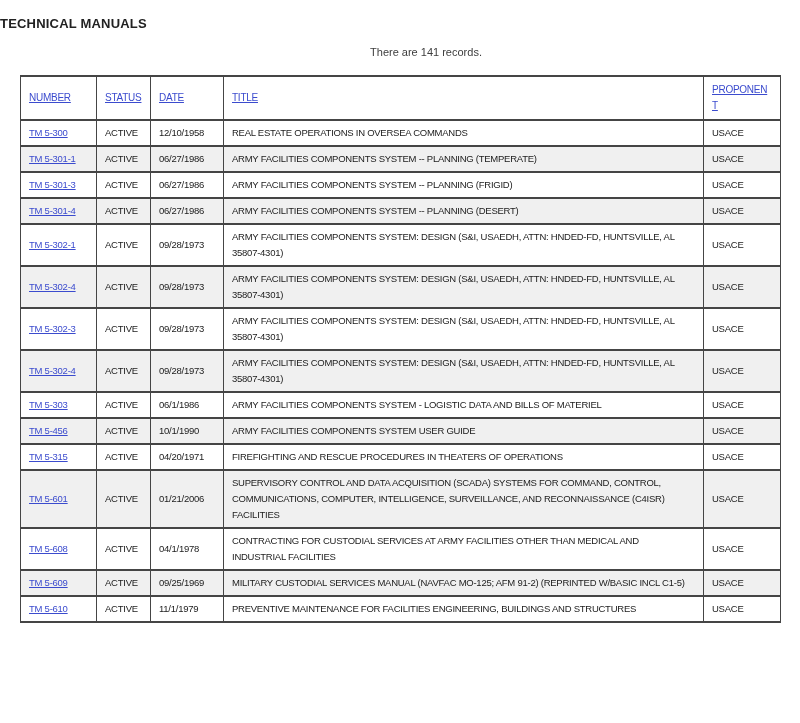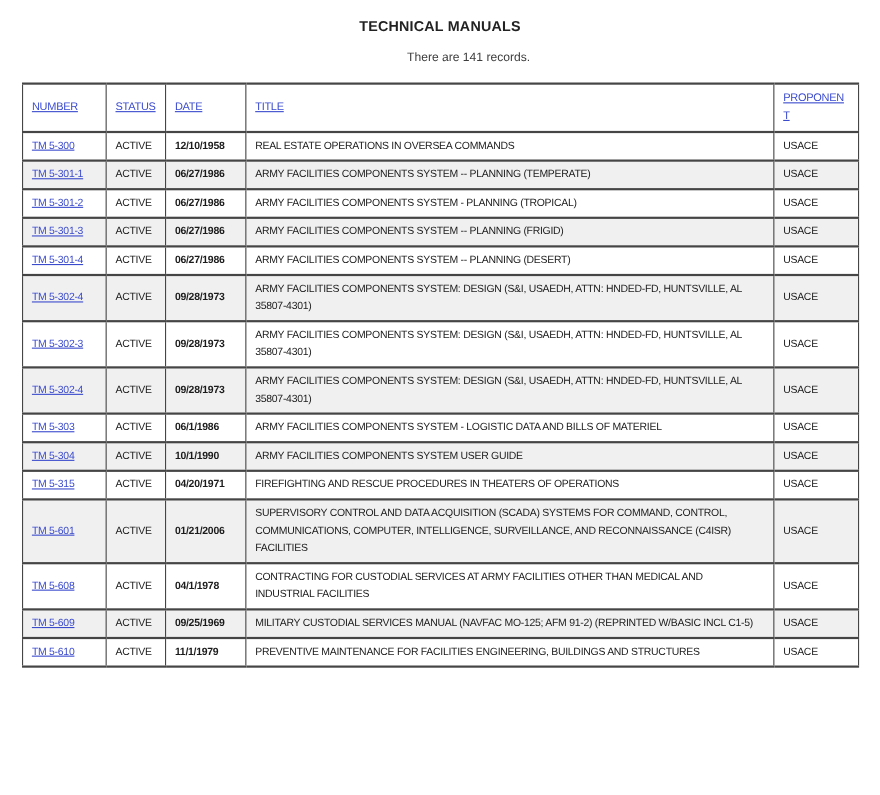--- a/index.html
+++ b/index.html
@@ -9,21 +9,21 @@
     --text:#1b1b1b;
   }
   html,body{margin:0;padding:0;}
   body{
     width:800px;height:723px;overflow:hidden;
     background:#ffffff;color:var(--text);
     font-family:"Liberation Sans", sans-serif;
   }
   .page-title{
     margin:16px 0 0 0;
-    text-align:center;
+    text-align:left;
     font-size:13px;font-weight:bold;color:#222222;
     letter-spacing:.2px;
   }
   .records-summary{
     margin:15px 0 0 4px;
     text-align:center;
     font-size:11px;color:#3d3d3d;padding-left:48px;
   }
   table.manuals{
     margin:17px 20px 0 20px;
@@ -49,21 +49,21 @@
     font-size:10px;
     background:#ffffff;
     padding:5px 8px;
   }
   th a, td a{
     color:var(--link);
     text-decoration:underline;
     cursor:pointer;
   }
   td.cell-number{white-space:nowrap;margin-left:45px;}
-  td.cell-date{white-space:nowrap;font-weight:bold;}
+  td.cell-date{white-space:nowrap;}
   tbody tr:nth-child(even){background:var(--stripe);}
   tbody tr:nth-child(odd){background:#ffffff;}
 </style>
 </head>
 <body>
 
 <h1 class="page-title">TECHNICAL MANUALS</h1>
 
 <p class="records-summary">There are 141 records.</p>
 
@@ -93,38 +93,38 @@
         <td class="cell-proponent">USACE</td>
       </tr>
       <tr>
         <td class="cell-number"><a>TM 5-301-1</a></td>
         <td class="cell-status">ACTIVE</td>
         <td class="cell-date">06/27/1986</td>
         <td class="cell-title">ARMY FACILITIES COMPONENTS SYSTEM -- PLANNING (TEMPERATE)</td>
         <td class="cell-proponent">USACE</td>
       </tr>
       <tr>
-        <td class="cell-number"><a>TM 5-301-2</a></td>
-        <td class="cell-status">ACTIVE</td>
-        <td class="cell-date">06/27/1986</td>
-        <td class="cell-title">ARMY FACILITIES COMPONENTS SYSTEM - PLANNING (TROPICAL)</td>
-        <td class="cell-proponent">USACE</td>
-      </tr>
-      <tr>
         <td class="cell-number"><a>TM 5-301-3</a></td>
         <td class="cell-status">ACTIVE</td>
         <td class="cell-date">06/27/1986</td>
         <td class="cell-title">ARMY FACILITIES COMPONENTS SYSTEM -- PLANNING (FRIGID)</td>
         <td class="cell-proponent">USACE</td>
       </tr>
       <tr>
         <td class="cell-number"><a>TM 5-301-4</a></td>
         <td class="cell-status">ACTIVE</td>
         <td class="cell-date">06/27/1986</td>
         <td class="cell-title">ARMY FACILITIES COMPONENTS SYSTEM -- PLANNING (DESERT)</td>
+        <td class="cell-proponent">USACE</td>
+      </tr>
+      <tr>
+        <td class="cell-number"><a>TM 5-302-1</a></td>
+        <td class="cell-status">ACTIVE</td>
+        <td class="cell-date">09/28/1973</td>
+        <td class="cell-title">ARMY FACILITIES COMPONENTS SYSTEM: DESIGN (S&amp;I, USAEDH, ATTN: HNDED-FD, HUNTSVILLE, AL 35807-4301)</td>
         <td class="cell-proponent">USACE</td>
       </tr>
       <tr>
         <td class="cell-number"><a>TM 5-302-4</a></td>
         <td class="cell-status">ACTIVE</td>
         <td class="cell-date">09/28/1973</td>
         <td class="cell-title">ARMY FACILITIES COMPONENTS SYSTEM: DESIGN (S&amp;I, USAEDH, ATTN: HNDED-FD, HUNTSVILLE, AL 35807-4301)</td>
         <td class="cell-proponent">USACE</td>
       </tr>
       <tr>
@@ -142,21 +142,21 @@
         <td class="cell-proponent">USACE</td>
       </tr>
       <tr>
         <td class="cell-number"><a>TM 5-303</a></td>
         <td class="cell-status">ACTIVE</td>
         <td class="cell-date">06/1/1986</td>
         <td class="cell-title">ARMY FACILITIES COMPONENTS SYSTEM - LOGISTIC DATA AND BILLS OF MATERIEL</td>
         <td class="cell-proponent">USACE</td>
       </tr>
       <tr>
-        <td class="cell-number"><a>TM 5-304</a></td>
+        <td class="cell-number"><a>TM 5-456</a></td>
         <td class="cell-status">ACTIVE</td>
         <td class="cell-date">10/1/1990</td>
         <td class="cell-title">ARMY FACILITIES COMPONENTS SYSTEM USER GUIDE</td>
         <td class="cell-proponent">USACE</td>
       </tr>
       <tr>
         <td class="cell-number"><a>TM 5-315</a></td>
         <td class="cell-status">ACTIVE</td>
         <td class="cell-date">04/20/1971</td>
         <td class="cell-title">FIREFIGHTING AND RESCUE PROCEDURES IN THEATERS OF OPERATIONS</td>

